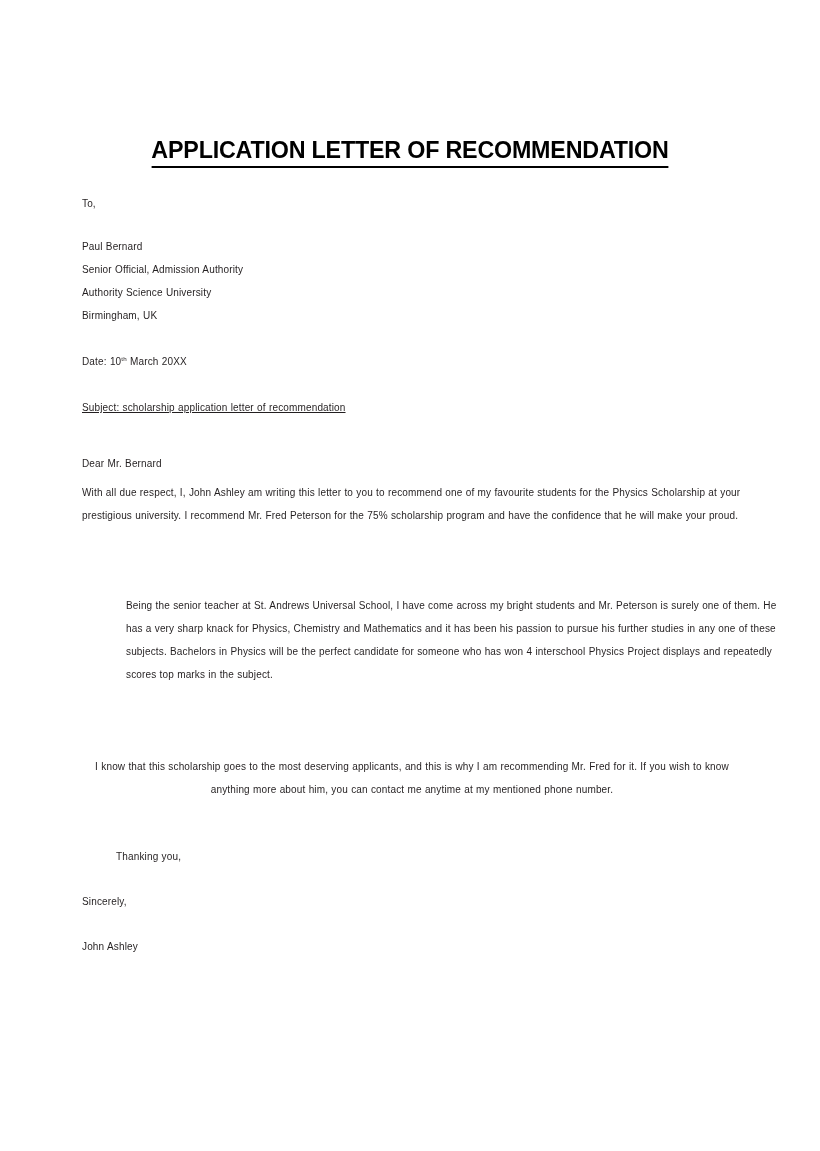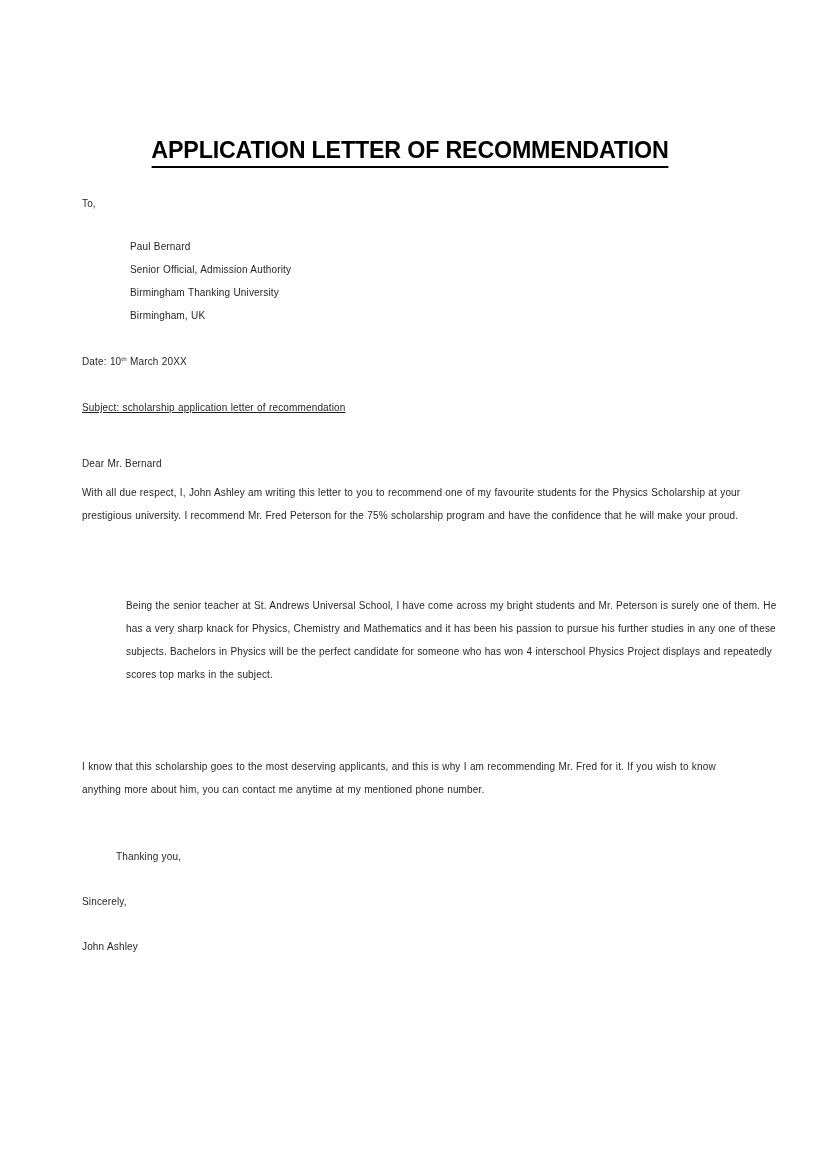--- a/index.html
+++ b/index.html
@@ -57,48 +57,48 @@
   .line { display: block; }
 
   sup {
     font-size: 0.62em;
     vertical-align: super;
     line-height: 0;
   }
 
   
   #to-line        { top: 192px; }
-  #recipient      { top: 235px; margin-left: 48px; }
+  #recipient      { top: 235px; }
   #date-line      { top: 350px; }
   #subject-line   { top: 396px; text-decoration: underline; }
   #salutation     { top: 439px; margin-top: 13px; }
   #para-1         { top: 481px; }
   #para-2         { top: 594px; margin-left: 44px; }
-  #para-3         { top: 755px; }
+  #para-3         { top: 755px; text-align: center; }
   #thanking       { top: 845px; margin-left: 34px; }
   #sincerely      { top: 890px; }
   #signature      { top: 935px; }
 </style>
 </head>
 <body>
 
 <div class="page">
 
   <h1 class="doc-title">
     <span>APPLICATION LETTER OF RECOMMENDATION</span>
   </h1>
 
   <div class="body-block" id="to-line">
     <span class="line">To,</span>
   </div>
 
   <div class="body-block" id="recipient">
     <span class="line">Paul Bernard</span>
     <span class="line">Senior Official, Admission Authority</span>
-    <span class="line">Birmingham Thanking University</span>
+    <span class="line">Authority Science University</span>
     <span class="line">Birmingham, UK</span>
   </div>
 
   <div class="body-block" id="date-line">
     <span>Date: 10</span><sup>th</sup><span> March 20XX</span>
   </div>
 
   <div class="body-block" id="subject-line">
     <span class="line">Subject: scholarship application letter of recommendation</span>
   </div>

